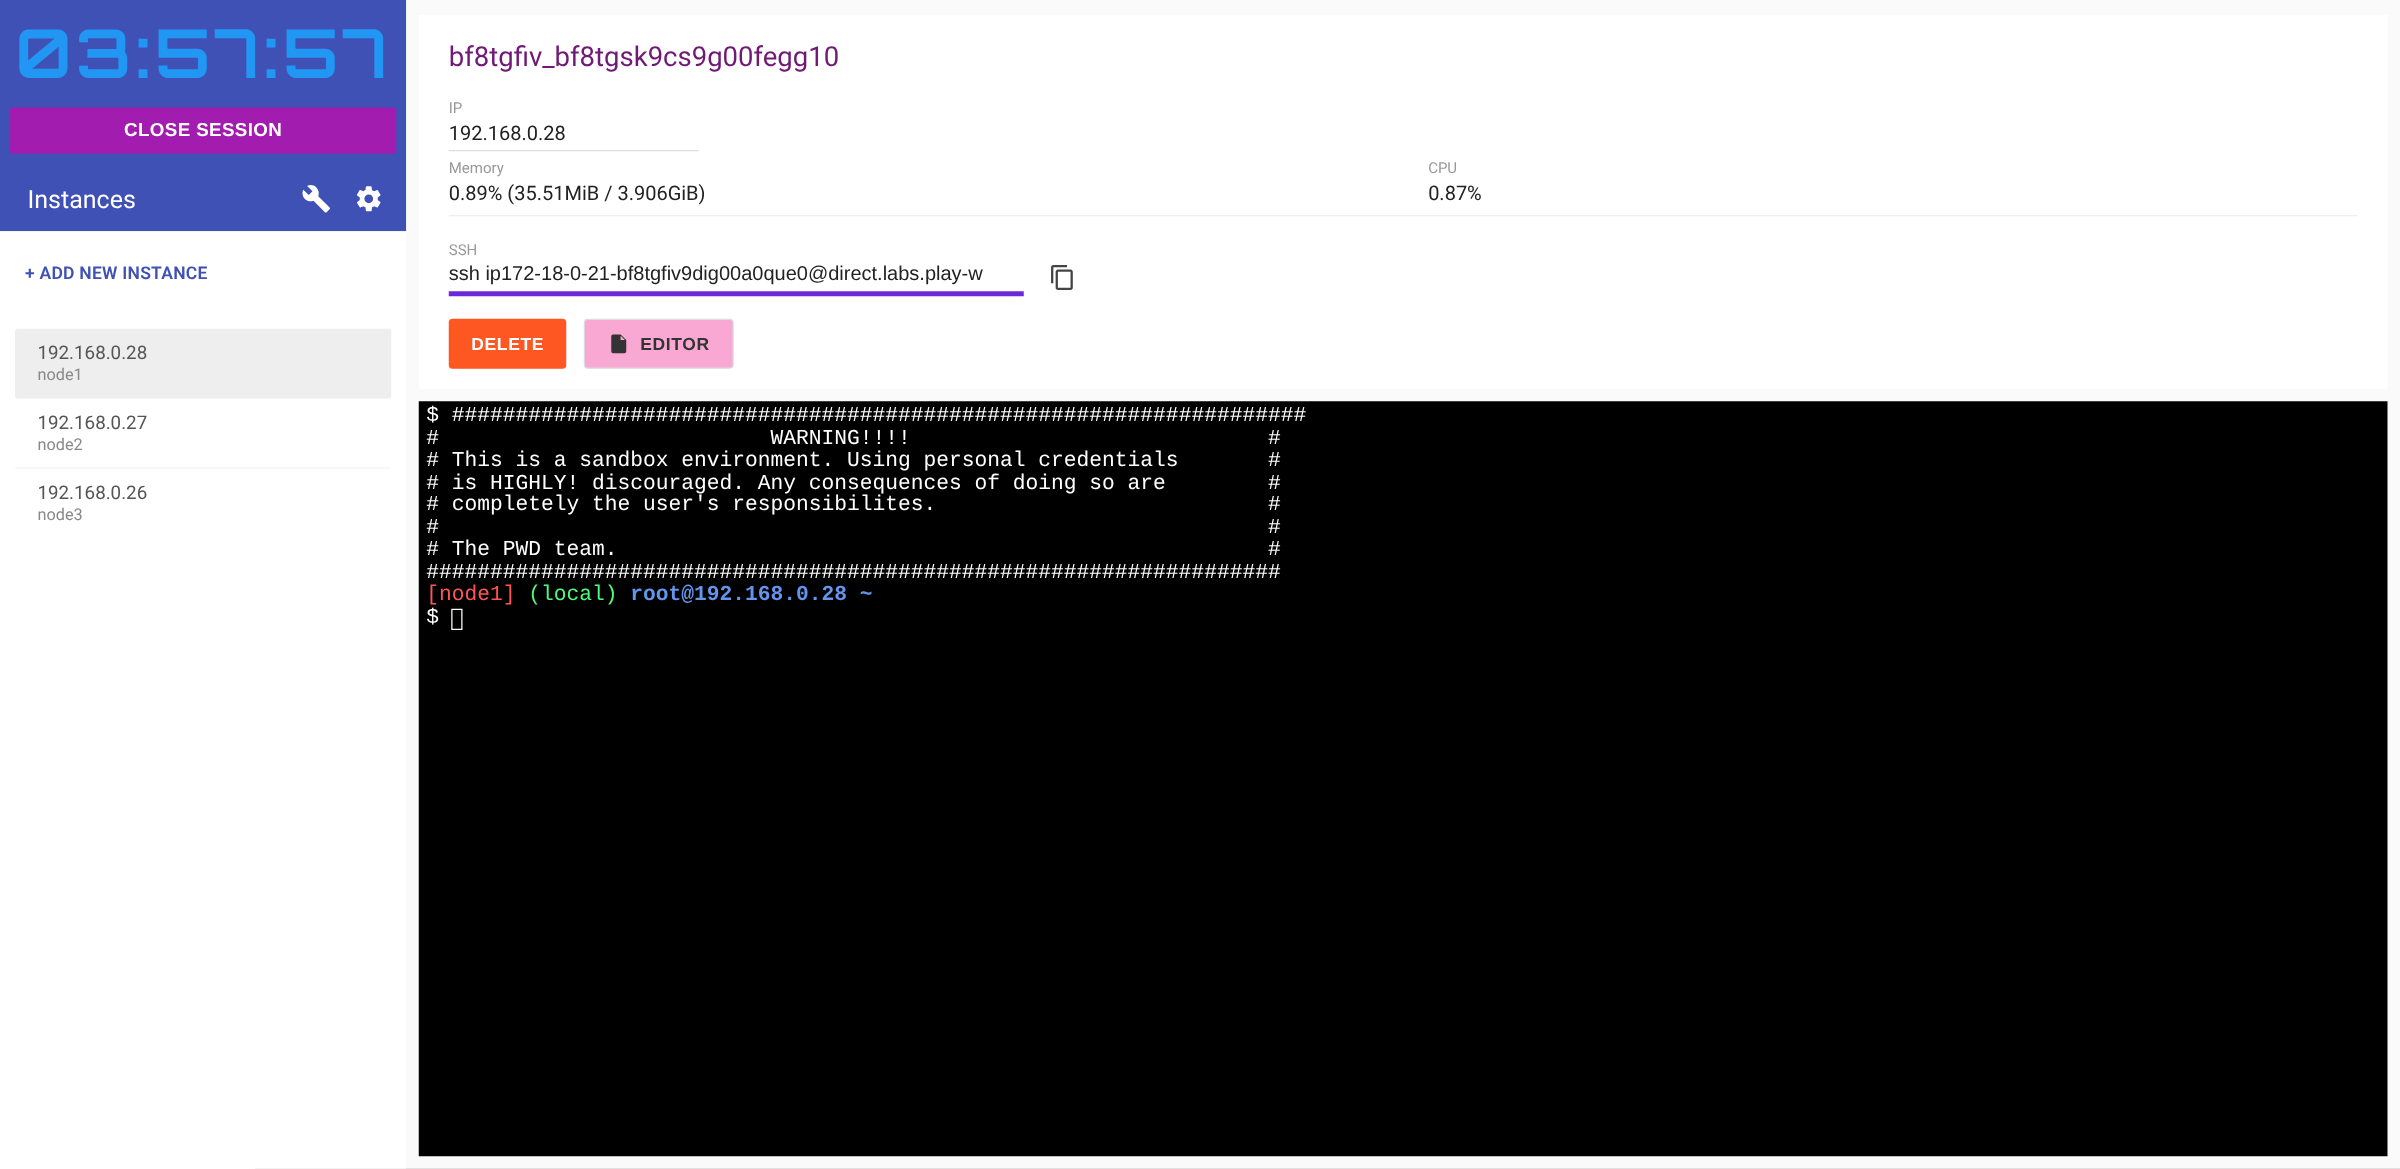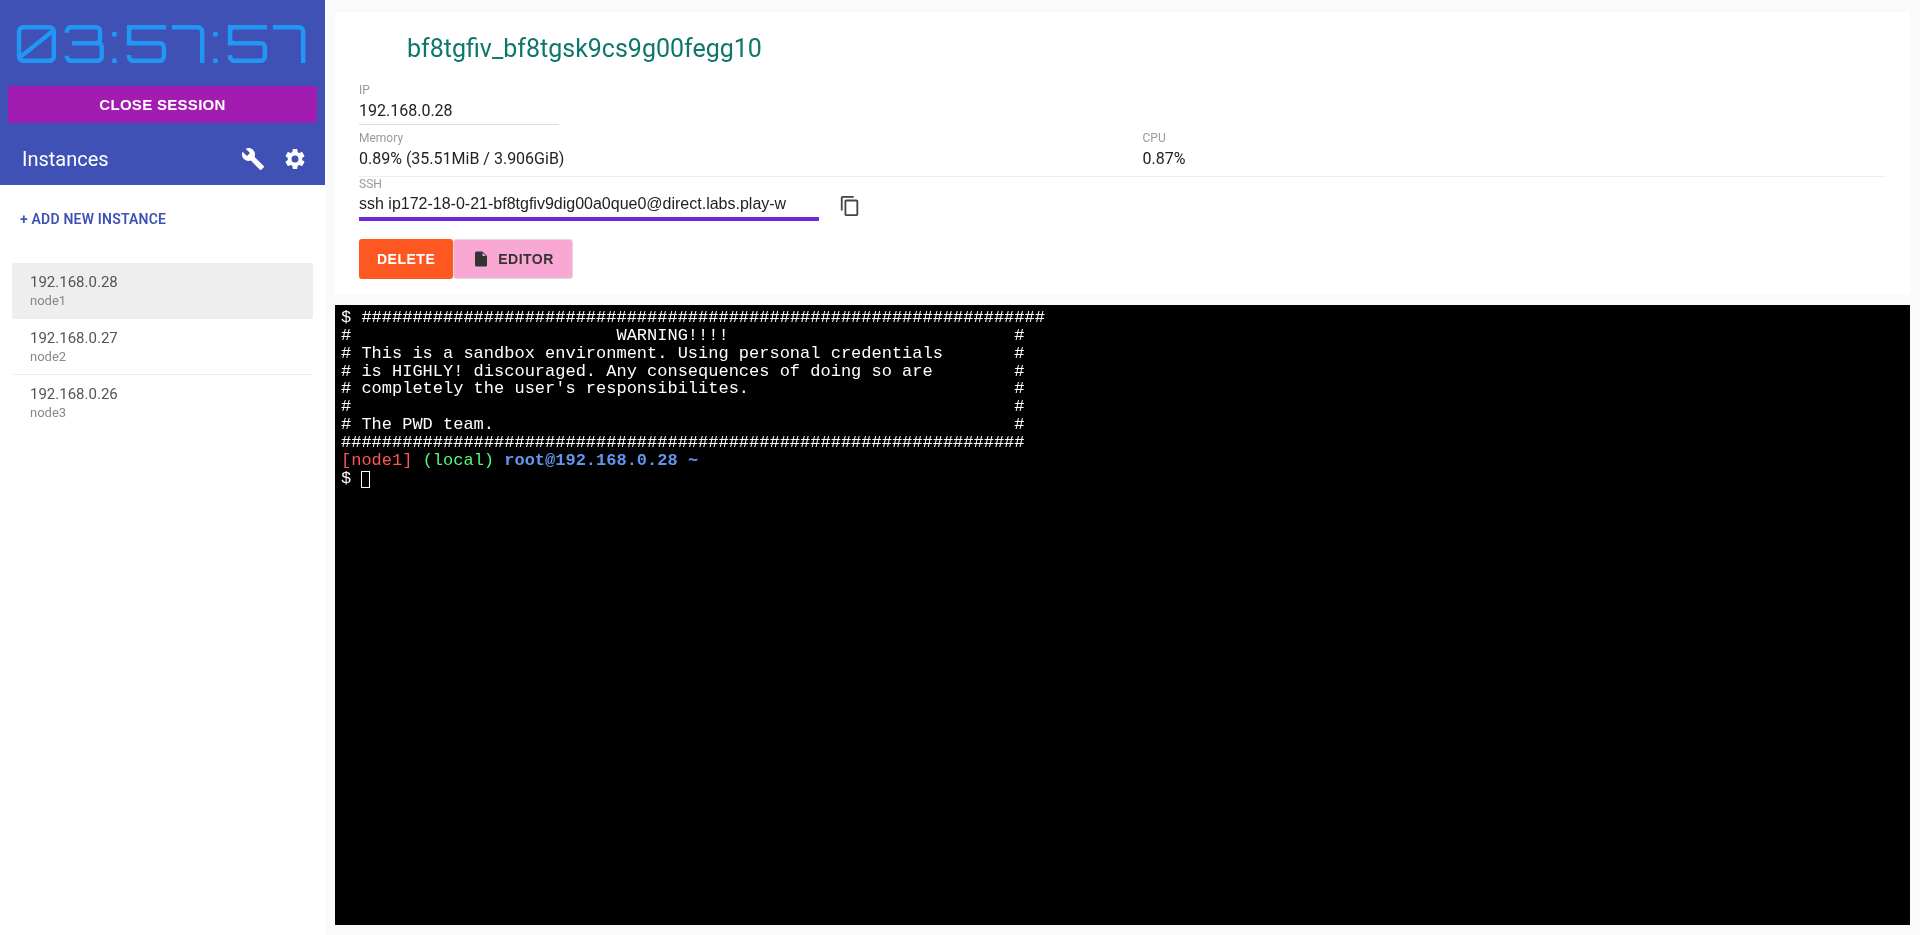--- a/index.html
+++ b/index.html
@@ -26,21 +26,21 @@
   }
   .sidebar-header {
     background: #3f51b5;
     color: #fff;
     padding: 0;
   }
   .timer {
     text-align: center;
     font-family: 'DS-Digital', 'Orbitron', Consolas, monospace;
     font-size: 54px;
-    font-weight: 400;
+    font-weight: 700;
     color: #2196f3;
     letter-spacing: 3px;
     padding: 8px 0 4px 0;
     font-variant-numeric: tabular-nums;
   }
   .close-session-btn {
     display: block;
     width: calc(100% - 16px);
     margin: 6px 8px 10px 8px;
     background: #a21caf;
@@ -116,25 +116,24 @@
     padding: 0;
     overflow: hidden;
     background: #fafafa;
   }
   .details {
     background: #fff;
     margin: 12px 10px 0 10px;
     padding: 22px 24px 16px 24px;
   }
   .instance-title {
-    font-size: 25px;
+    font-size: 22px;
     font-weight: 400;
-    color: #0f766e;
+    color: #701a75;
     margin-bottom: 20px;
-    margin-left: 48px;
   }
   .field-row {
     display: flex;
     gap: 40px;
     margin-bottom: 6px;
   }
   .field {
     display: flex;
     flex-direction: column;
     flex: 0 0 auto;
@@ -155,21 +154,21 @@
     outline: none;
     background: transparent;
   }
   .field.ip .field-value,
   .field.ssh input {
     border-bottom: 1px solid #ddd;
   }
   .row-underlined {
     border-bottom: 1px solid #eee;
     padding-bottom: 4px;
-    margin-bottom: 0;
+    margin-bottom: 20px;
   }
   .ssh-row {
     display: flex;
     align-items: flex-end;
     gap: 20px;
   }
   .ssh-row .field-value-wrap { display:flex; flex-direction:column; width:460px;}
   .ssh-row input {
     font-size: 16px;
     color: #222;
@@ -183,21 +182,21 @@
   }
   .copy-icon {
     width: 22px;
     height: 22px;
     cursor: pointer;
     fill: #444;
     margin-bottom: 4px;
   }
   .action-row {
     display: flex;
-    gap: 0;
+    gap: 14px;
     margin-top: 18px;
   }
   .btn {
     border: none;
     padding: 10px 18px;
     font-size: 14px;
     font-weight: 600;
     cursor: pointer;
     border-radius: 3px;
     display: inline-flex;

